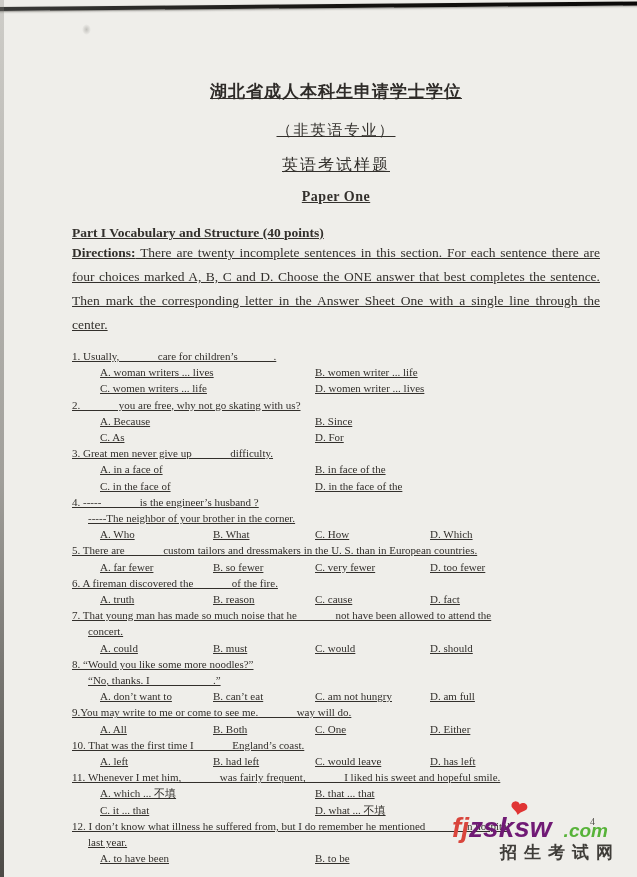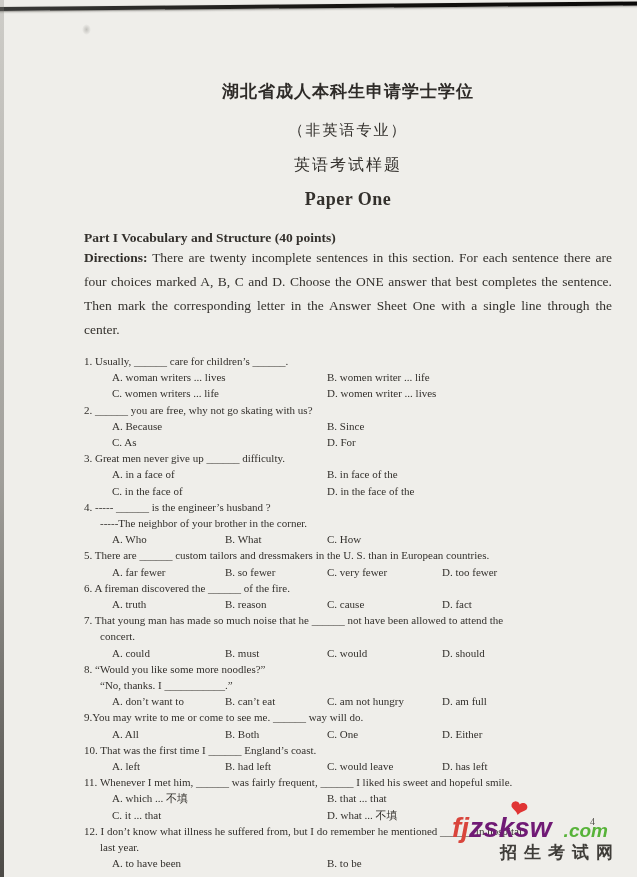--- a/index.html
+++ b/index.html
@@ -32,43 +32,44 @@
   .scan-smudge {
     position: absolute;
     top: 24px; left: 82px;
     width: 9px; height: 11px;
     border-radius: 50%;
     background: radial-gradient(rgba(110,108,102,0.35), rgba(110,108,102,0) 70%);
   }
   
   .content {
     position: absolute;
-    left: 84px; top: 80px;
+    left: 72px; top: 80px;
     width: 528px;
+    text-decoration: underline;
   }
   .doc-header { text-align: center; }
   .doc-title {
     font-size: 17px;
     font-weight: bold;
     letter-spacing: 1px;
     color: #2e2b28;
   }
   .doc-subtitle {
     margin-top: 18px;
     font-size: 15px;
     letter-spacing: 2px;
   }
   .doc-exam-title {
     margin-top: 15px;
     font-size: 16px;
     letter-spacing: 2px;
   }
   .doc-paper {
     margin-top: 13px;
-    font-size: 18px;
+    font-size: 14px;
     font-weight: bold;
     letter-spacing: 0.5px;
   }
   
   .part-block { margin-top: 20px; }
   .part-heading {
     font-size: 13.5px;
     font-weight: bold;
   }
   .directions {
@@ -175,20 +176,21 @@
           <span class="option">D. in the face of the</span>
         </div>
       </div>
       <div class="question">
         <div class="question-line">4. ----- ______ is the engineer’s husband ?</div>
         <div class="question-line cont">-----The neighbor of your brother in the corner.</div>
         <div class="options cols-4">
           <span class="option">A. Who</span>
           <span class="option">B. What</span>
           <span class="option">C. How</span>
+          <span class="option">D. Which</span>
         </div>
       </div>
       <div class="question">
         <div class="question-line">5. There are ______ custom tailors and dressmakers in the U. S. than in European countries.</div>
         <div class="options cols-4">
           <span class="option">A. far fewer</span>
           <span class="option">B. so fewer</span>
           <span class="option">C. very fewer</span>
           <span class="option">D. too fewer</span>
         </div>

